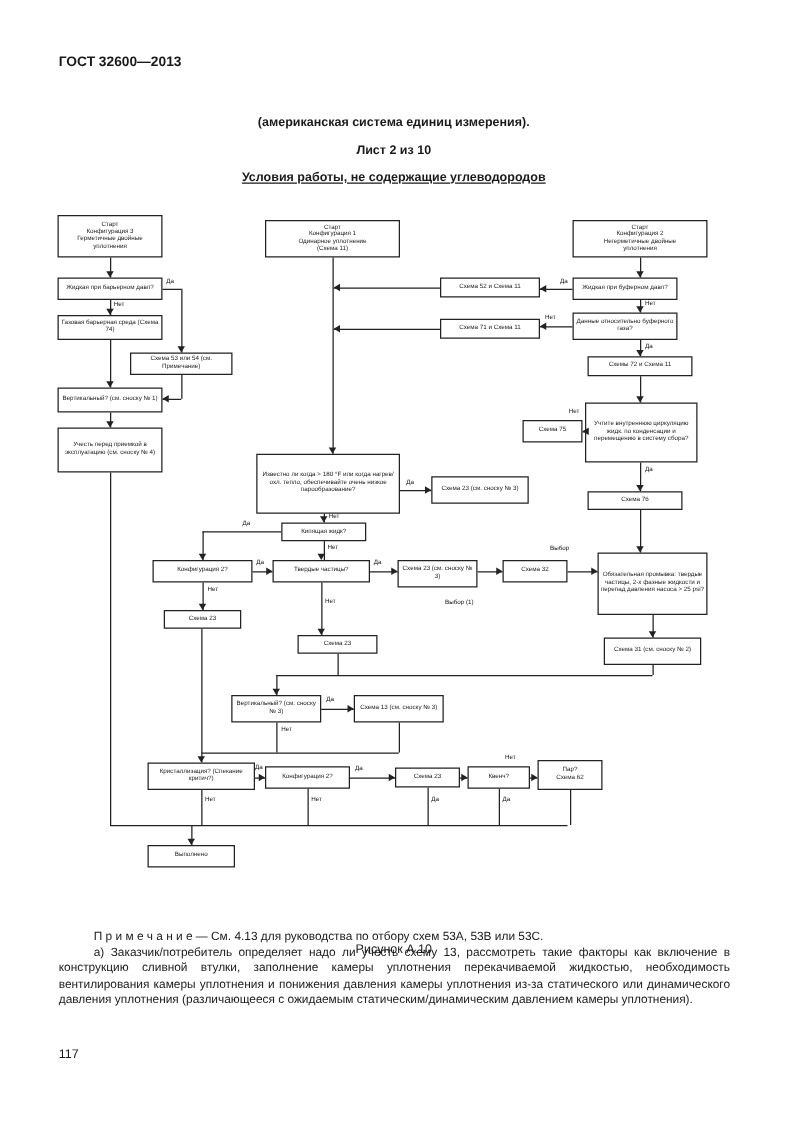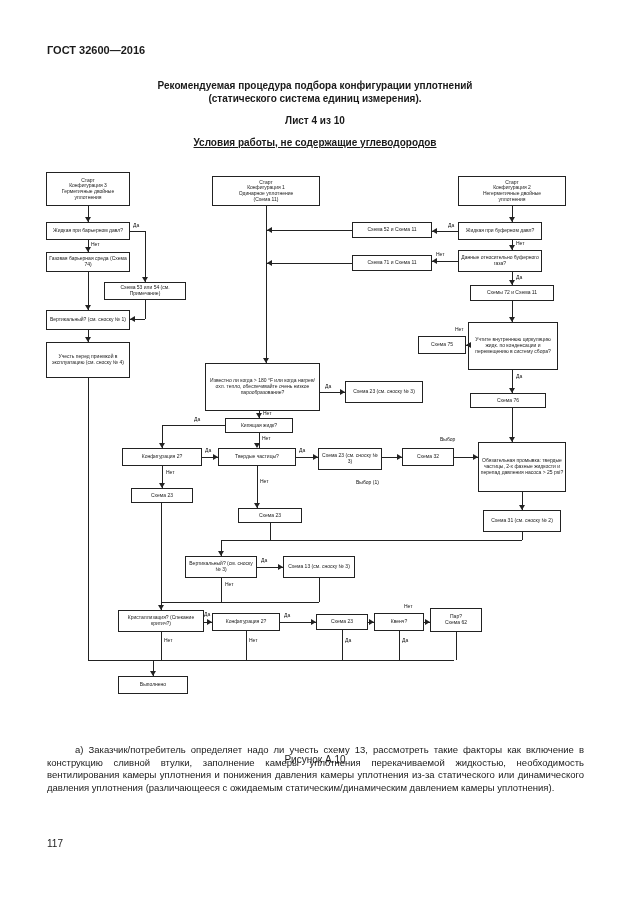--- a/index.html
+++ b/index.html
@@ -23,24 +23,23 @@
   .ar.r{border-top:3px solid transparent;border-bottom:3px solid transparent;border-left:5px solid #222;}
   .caption{position:absolute;top:716px;left:0;width:100%;text-align:center;font-size:10px;margin-top:38px;}
   .note{position:absolute;left:47px;top:744px;width:537px;font-size:9.5px;line-height:1.32;text-align:justify;}
   .note p{margin:0;text-indent:28px;}
   .pagenum{position:absolute;left:47px;top:838px;font-size:10px;}
 </style>
 </head>
 <body>
 
 <div class="page">
-  <div class="doc-code">ГОСТ 32600—2016</div>
-  <div class="center t1">Рекомендуемая процедура подбора конфигурации уплотнений</div>
-  <div class="center t2">(статического система единиц измерения).</div>
-  <div class="center sheet">Лист 4 из 10</div>
+  <div class="doc-code">ГОСТ 32600—2013</div>
+  <div class="center t2">(американская система единиц измерения).</div>
+  <div class="center sheet">Лист 2 из 10</div>
   <div class="center subtitle">Условия работы, не содержащие углеводородов</div>
 
   <div class="flowchart">
       <div class="node" style="left: 46px; top: 172px; width: 84px; height: 34px;">Старт
 Конфигурация 3
 Герметичные двойные
 уплотнения</div>
       <div class="node" style="left: 212px; top: 176px; width: 108px; height: 30px;">Старт
 Конфигурация 1
 Одинарное уплотнение
@@ -197,17 +196,18 @@
       <div class="elabel" style="left: 404px; top: 604px;">Нет</div>
       <div class="elabel" style="left: 164px; top: 638px;">Нет</div>
       <div class="elabel" style="left: 249px; top: 638px;">Нет</div>
       <div class="elabel" style="left: 345px; top: 638px;">Да</div>
       <div class="elabel" style="left: 402px; top: 638px;">Да</div>
     </div>
 
   <div class="caption">Рисунок А.10</div>
 
   <div class="note">
+    <p>П р и м е ч а н и е — См. 4.13 для руководства по отбору схем 53А, 53В или 53С.</p>
     <p>а) Заказчик/потребитель определяет надо ли учесть схему 13, рассмотреть такие факторы как включение в конструкцию сливной втулки, заполнение камеры уплотнения перекачиваемой жидкостью, необходимость вентилирования камеры уплотнения и понижения давления камеры уплотнения из-за статического или динамического давления уплотнения (различающееся с ожидаемым статическим/динамическим давлением камеры уплотнения).</p>
   </div>
 
   <div class="pagenum">117</div>
 </div>
 
 </body></html>

